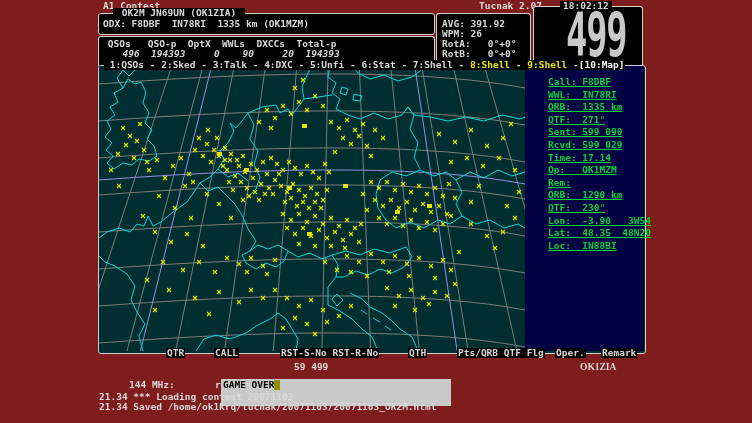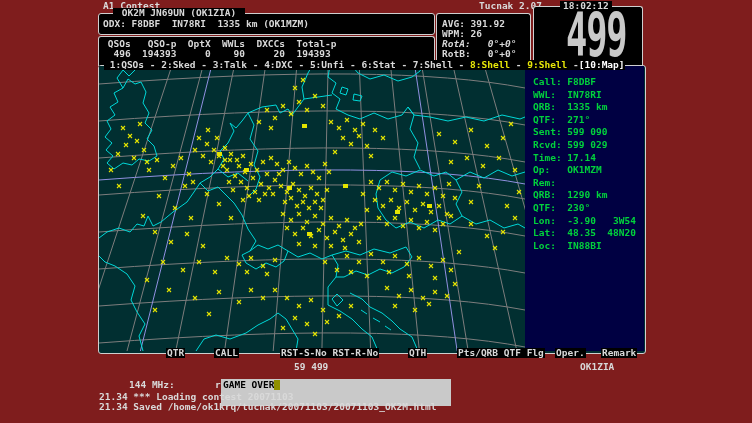--- a/index.html
+++ b/index.html
@@ -18,21 +18,21 @@
   .menu{z-index:5;background:#000;white-space:pre;}
   .menu .hot{color:var(--yellow);}
   .menu .active{color:#ffffff;}
   .bignum{position:absolute;left:32px;top:2px;font-size:61px;line-height:52px;
     color:var(--digits);transform:scaleX(.58);transform-origin:0 0;letter-spacing:-2px;}
   #mapbox{position:absolute;left:98px;top:65px;width:546px;height:287px;
     border:1px solid var(--border);border-radius:3px;background:var(--teal);}
   #mapsvg{position:absolute;left:0;top:0;}
   #panel{position:absolute;left:426px;top:0;width:119px;height:285px;background:var(--navy);
     color:var(--green);padding-top:10px;box-sizing:border-box;}
-  #panel div{padding-left:8px;line-height:12.6px;white-space:pre;}
+  #panel div{padding-left:23px;line-height:12.6px;white-space:pre;text-decoration:underline;}
   .flabel{position:absolute;top:0;background:#000;padding:0 1px;white-space:pre;z-index:6;}
   #inputfield{position:absolute;left:221px;top:379px;width:230px;height:27px;
     background:var(--field);color:#000;line-height:12px;}
   #inputfield .val{position:absolute;left:2px;top:0;white-space:pre;}
   #cursor{position:absolute;top:1px;width:6px;height:10px;background:var(--cursor);}
   svg .grid{stroke:var(--grid);stroke-width:1;fill:none;}
   svg .pgrid{stroke:var(--purple);stroke-width:1;fill:none;}
   svg .coast{stroke:var(--cyan);stroke-width:1;fill:none;}
   svg #marks path{stroke:var(--mark);stroke-width:1.1;fill:none;}
   svg #marks rect{fill:var(--mark);}
@@ -51,27 +51,27 @@
   </div>
 
   <div class="box" style="left:98px;top:13px;width:335px;height:20px;">
     <span class="boxtitle" style="left:14px;"> OK2M JN69UN (OK1ZIA) </span>
     <div class="t" style="left:4px;top:5px;">ODX: F8DBF  IN78RI  1335 km (OK1MZM)</div>
   </div>
 
   <div class="box nob" style="left:436px;top:13px;width:93px;height:52px;">
     <div class="t" style="left:5px;top:5px;">AVG: 391.92</div>
     <div class="t" style="left:5px;top:15px;">WPM: 26</div>
-    <div class="t" style="left:5px;top:25px;font-style:italic;">RotA:   0°+0°</div>
+    <div class="t" style="left:5px;top:25px;">RotA:   0°+0°</div>
     <div class="t" style="left:5px;top:35px;">RotB:   0°+0°</div>
   </div>
 
   <div class="box nob" style="left:98px;top:36px;width:335px;height:29px;">
     <div class="t" style="left:3px;top:2px;"> QSOs   QSO-p  OptX  WWLs  DXCCs  Total-p</div>
-    <div class="t" style="left:3px;top:12px;">  496  194393     0    90     20  194393</div>
+    <div class="t" style="left:12px;top:12px;font-style:italic;">  496  194393     0    90     20  194393</div>
   </div>
 
   <div class="t menu" style="left:104px;top:60px;"><span> 1:QSOs - 2:Sked - 3:Talk - 4:DXC - 5:Unfi - 6:Stat - 7:Shell - </span><span class="hot">8:Shell</span><span> - </span><span class="hot">9:Shell</span><span> -</span><span class="active">[10:Map]</span></div>
 
   <div id="mapbox">
     <svg id="mapsvg" width="426" height="285" viewBox="0 0 426 285">
       <rect x="0" y="0" width="426" height="285" fill="var(--teal)"></rect>
 
       <g class="grid">
         <path d="M72.8,0 L-20.8,285"></path>
@@ -424,21 +424,21 @@
   <div>
     <span class="flabel" style="left:166px;top:348px;">QTR</span>
     <span class="flabel" style="left:214px;top:348px;">CALL</span>
     <span class="flabel" style="left:280px;top:348px;">RST-S-No RST-R-No</span>
     <span class="flabel" style="left:408px;top:348px;">QTH</span>
     <span class="flabel" style="left:457px;top:348px;">Pts/QRB QTF Flg</span>
     <span class="flabel" style="left:555px;top:348px;">Oper.</span>
     <span class="flabel" style="left:601px;top:348px;">Remark</span>
   </div>
   <div class="t" style="left:294px;top:362px;">59 499</div>
-  <div class="t" style="left:580px;top:362px;">OK1ZIA</div>
+  <div class="t" style="left:580px;top:362px;font-family:Liberation Serif, serif;">OK1ZIA</div>
 
   <div class="t" style="left:129px;top:380px;">144 MHz:</div>
   <div class="t" style="left:193px;top:380px;margin-left:22px;">rx</div>
   <div id="inputfield">
     <span class="val">GAME OVER</span>
     <span id="cursor" style="left: 53px;"></span>
   </div>
 
   <div class="t" style="left:99px;top:392px;">21.34 *** Loading contest 20071103</div>
   <div class="t" style="left:99px;top:402px;">21.34 Saved /home/ok1krq/tucnak/20071103/20071103_OK2M.html</div>

